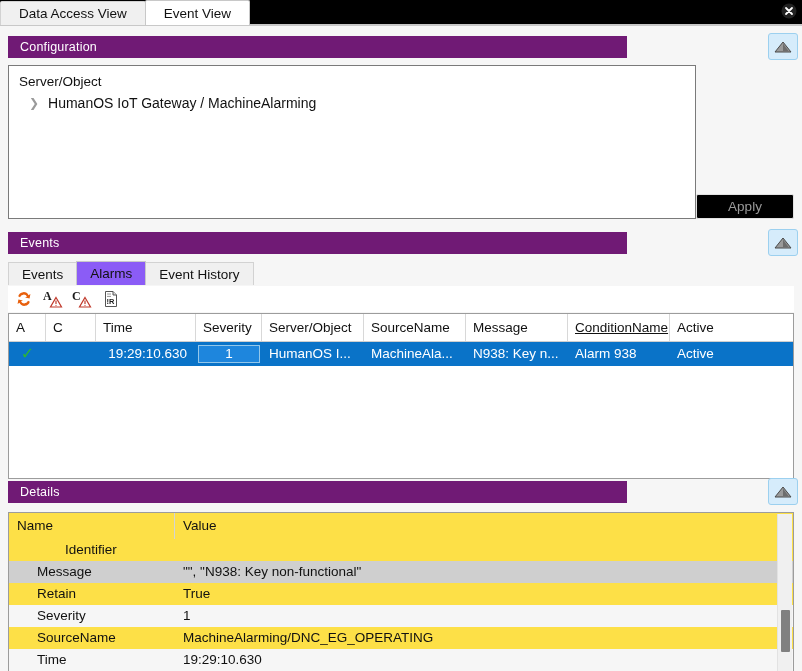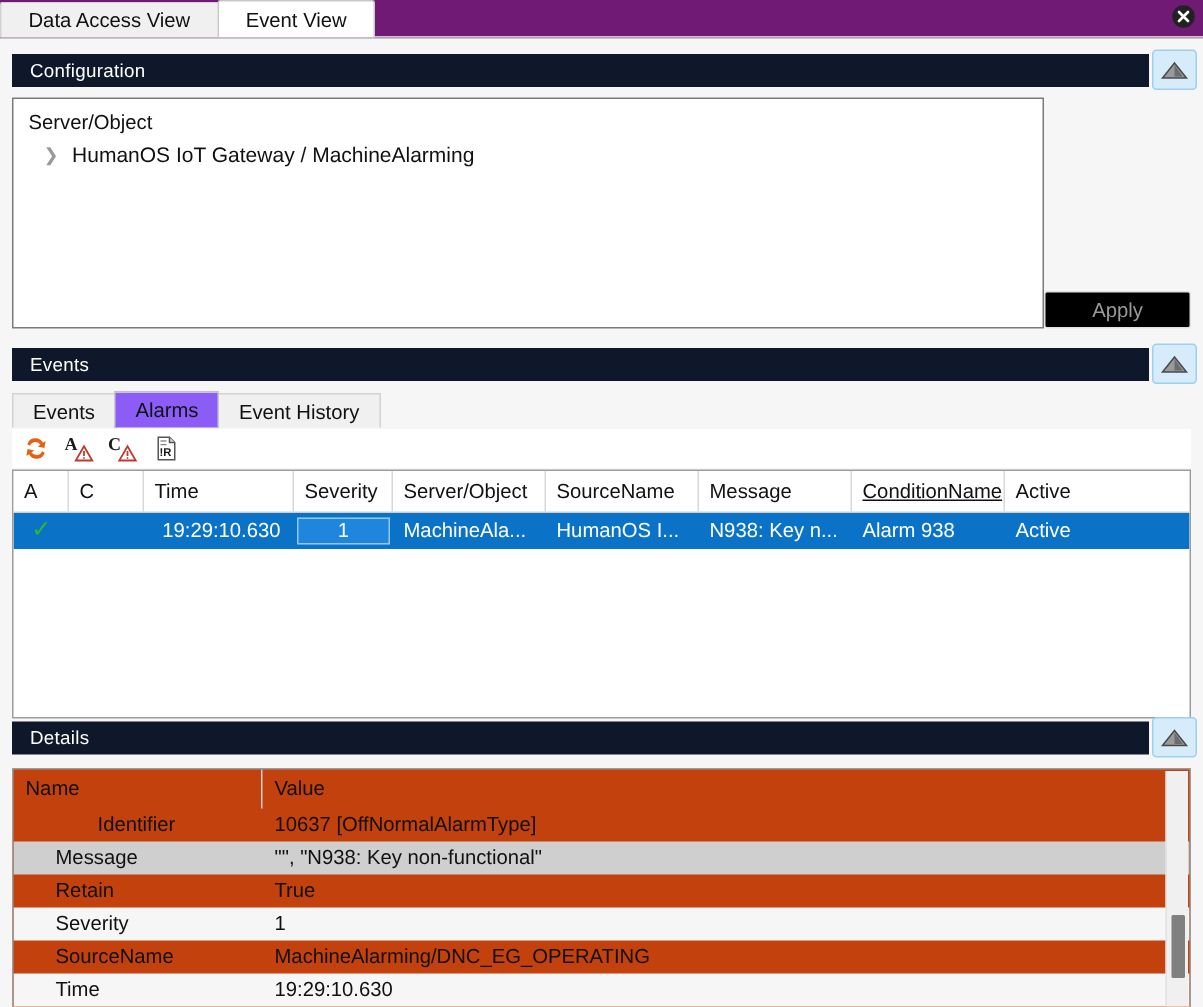--- a/index.html
+++ b/index.html
@@ -8,21 +8,21 @@
     background:#f6f6f6;
     font-family:"Liberation Sans","DejaVu Sans",sans-serif;
     font-size:13.5px;color:#1a1a1a;
     -webkit-font-smoothing:antialiased;
   }
   .app{position:relative;width:802px;height:671px;}
 
   
   .tabstrip{
     position:absolute;left:0;top:0;width:802px;height:25px;
-    background:#701a75;border-bottom:1px solid #c8c8c8;
+    background:#000000;border-bottom:1px solid #c8c8c8;
     display:flex;align-items:flex-end;
   }
   .tabstrip .tab{
     height:24px;line-height:24px;padding:0 18px;
     font-size:13.5px;color:#111;
     background:#f0f0f0;border:1px solid #d2d2d2;border-bottom:none;
     border-top-left-radius:2px;border-top-right-radius:2px;
     margin-right:-1px;box-sizing:border-box;
     white-space:nowrap;
   }
@@ -32,22 +32,22 @@
   }
   .tabstrip .filler{flex:1;height:24px;border-bottom:1px solid #c8c8c8;}
   .close-btn{
     position:absolute;right:4px;top:2px;width:18px;height:18px;
     display:flex;align-items:center;justify-content:center;cursor:pointer;
   }
   .close-btn svg{display:block;}
 
   
   .sect-bar{
-    position:absolute;height:22px;left:8px;width:758px;
-    background:#0f172a;color:#ffffff;font-size:12.5px;
+    position:absolute;height:22px;left:8px;width:619px;
+    background:#701a75;color:#ffffff;font-size:12.5px;
     line-height:22px;padding-left:12px;box-sizing:border-box;
     letter-spacing:0.2px;
   }
   .collapse-btn{
     position:absolute;width:30px;height:27px;right:4px;
     background:#d6ecfb;border:1px solid #9cd0ef;border-radius:3px;
     box-sizing:border-box;display:flex;align-items:center;justify-content:center;
     cursor:pointer;
   }
   .collapse-btn svg{display:block;}
@@ -116,21 +116,21 @@
   .sev-box{
     width:100%;height:18px;margin:3px 2px;background:#1e86dd;
     border:1px solid #93c7ea;box-sizing:border-box;
     font-size:13.5px;line-height:16px;text-align:center;color:#ffffff;
   }
   .check{color:#2eb82e;font-size:16px;line-height:24px;font-weight:bold;}
 
   
   .det-box{
     position:absolute;left:8px;top:512px;width:786px;height:159px;
-    background:#c2410c;border:1px solid #9c9c9c;border-bottom:none;box-sizing:border-box;
+    background:#fde047;border:1px solid #9c9c9c;border-bottom:none;box-sizing:border-box;
     overflow:hidden;
   }
   .det-head{display:flex;height:26px;}
   .det-head .dh{
     font-size:13.5px;color:#111;line-height:26px;padding-left:8px;
     box-sizing:border-box;white-space:nowrap;
   }
   .det-head .dh.name{width:166px;border-right:1px solid #d4d4d4;}
   .det-row{display:flex;height:22px;align-items:center;}
   .det-row .dn{
@@ -266,22 +266,22 @@
       <div class="gh" style="width:102px;text-decoration:underline;">ConditionName</div>
       <div class="gh" style="width:121px;border-right:none;">Active</div>
     </div>
     <div class="grid-row">
       <div class="gc center" style="width:37px;"><span class="check">✓</span></div>
       <div class="gc" style="width:50px;"></div>
       <div class="gc right" style="width:100px;">19:29:10.630</div>
       <div class="gc sev-cell" style="width:66px;padding-left:0;">
         <div class="sev-box">1</div>
       </div>
+      <div class="gc" style="width:102px;">HumanOS I...</div>
       <div class="gc" style="width:102px;">MachineAla...</div>
-      <div class="gc" style="width:102px;">HumanOS I...</div>
       <div class="gc" style="width:102px;">N938: Key n...</div>
       <div class="gc" style="width:102px;">Alarm 938</div>
       <div class="gc" style="width:121px;">Active</div>
     </div>
   </div>
 
   <div class="sect-bar" style="top:481px;">
     <span>Details</span>
   </div>
   <div class="collapse-btn" style="top:478px;">
@@ -292,21 +292,20 @@
   </div>
 
   <div class="det-box">
     <div class="det-head">
       <div class="dh name">Name</div>
       <div class="dh">Value</div>
     </div>
 
     <div class="det-row">
       <div class="dn indent-2">Identifier</div>
-      <div class="dv">10637 [OffNormalAlarmType]</div>
     </div>
     <div class="det-row selected">
       <div class="dn indent-1">Message</div>
       <div class="dv">"", "N938: Key non-functional"</div>
     </div>
     <div class="det-row">
       <div class="dn indent-1">Retain</div>
       <div class="dv">True</div>
     </div>
     <div class="det-row alt">

